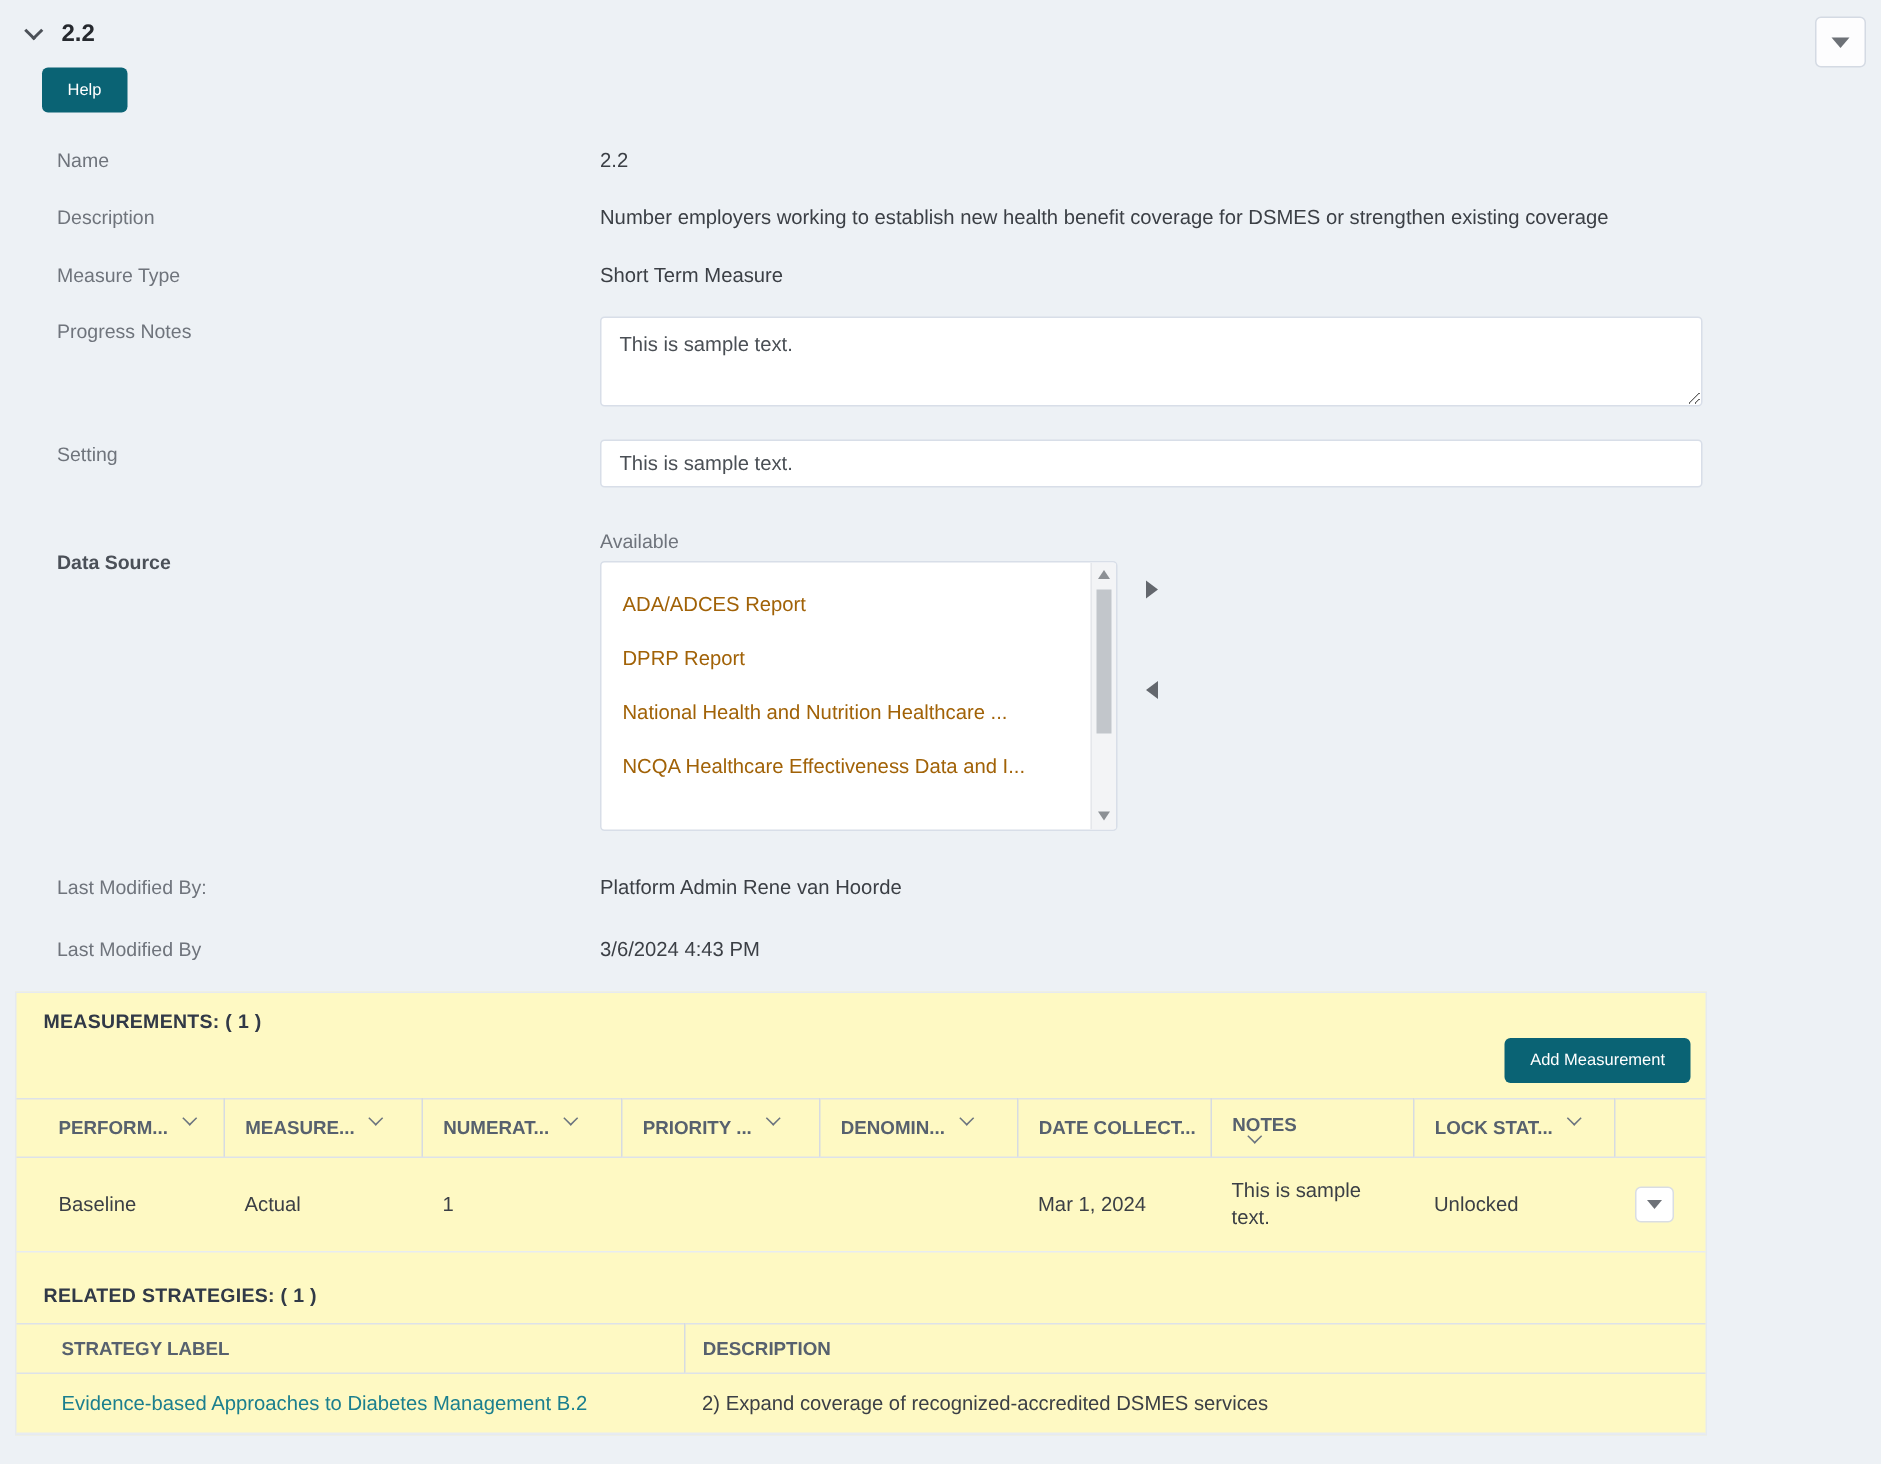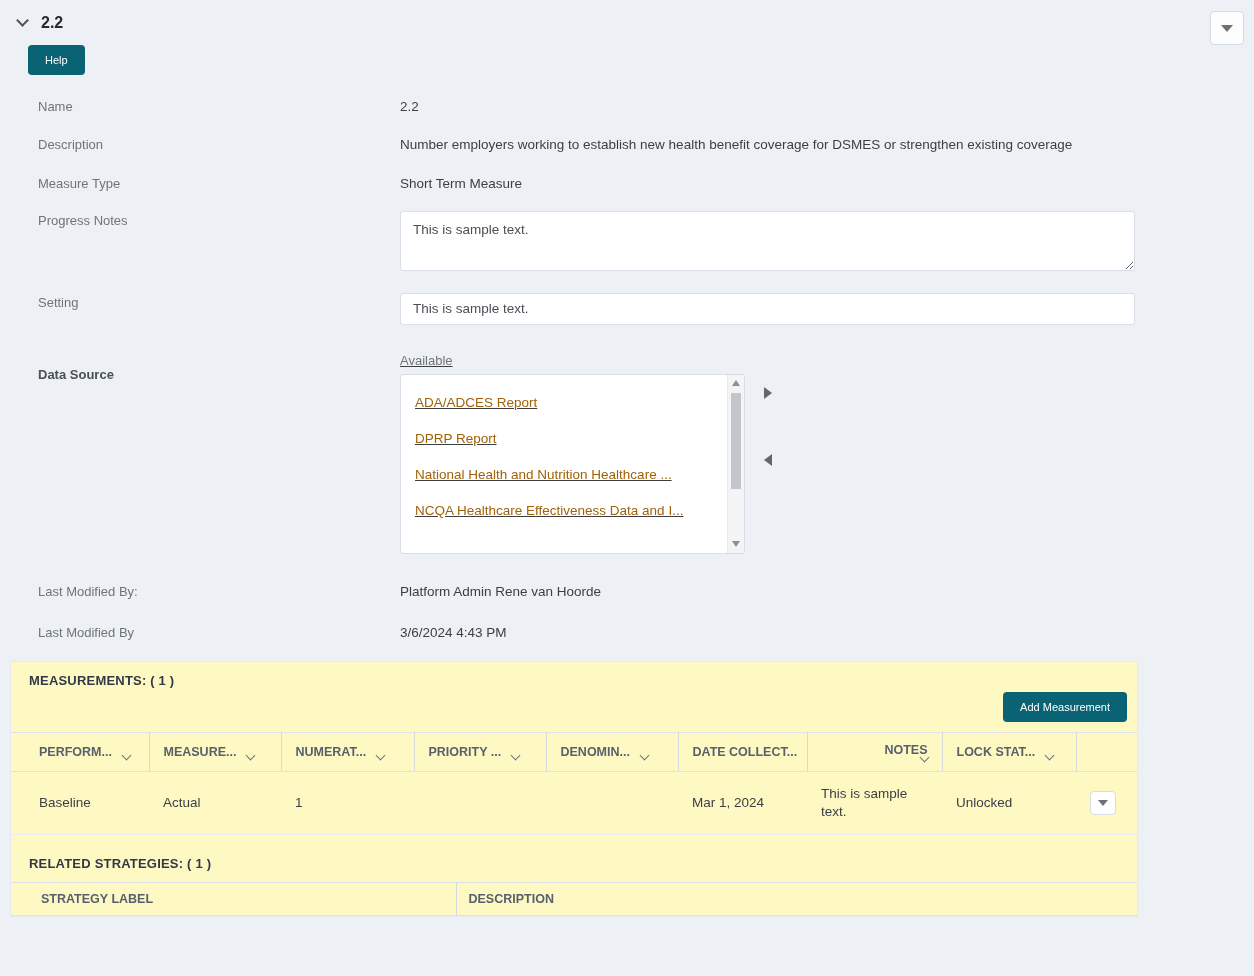--- a/index.html
+++ b/index.html
@@ -61,21 +61,21 @@
 
   textarea.field, input.field {
     width:735px; border:1px solid #d8dee8; border-radius:3px;
     background:#fff; font-family:"Liberation Sans", sans-serif;
     font-size:13.5px; color:#4a4f55;
   }
   textarea.field { height:60px; padding:10px 12px; resize:both; }
   input.field { height:32px; padding:0 12px; }
 
   
-  .duallist { display:flex; width:601px;text-decoration:underline; }
+  .duallist { display:flex; width:601px; }
   .dl-col { display:flex; flex-direction:column; }
   .dl-label { font-size:13px; color:#6f747c; margin-bottom:6px; }
   .listbox {
     width:345px; height:180px; background:#fff;
     border:1px solid #d8dee8; border-radius:3px; position:relative; overflow:hidden;
   }
   .listbox .items { padding:12px 0 0 0; }
   .list-item { padding:8px 14px 13px 14px; font-size:13.5px; color:#a16207; white-space:nowrap; overflow:hidden; cursor:pointer; }
   .scrollbar {
     position:absolute; top:0; right:0; bottom:0; width:17px;
@@ -106,21 +106,21 @@
 
   table.mtable { width:100%; border-collapse:collapse; table-layout:fixed; }
   table.mtable th {
     border-top:1px solid #dde2e9; border-bottom:1px solid #dde2e9;
     border-right:1px solid #d6dbe2;
     text-align:left; font-size:12.5px; color:#57616e; font-weight:bold;
     padding:10px 6px 10px 14px; white-space:nowrap; overflow:hidden;
   }
   table.mtable th:first-child { padding-left:28px; }
   table.mtable th:last-child { border-right:none; }
-  .th-inner { display:flex; align-items:flex-end; }
+  .th-inner { display:flex; align-items:flex-start; }
   .th-inner.spread { justify-content:space-between; padding-right:8px;flex-direction:column; }
   .hchev {
     display:inline-block; width:7px; height:7px; flex:0 0 auto;
     border-right:1.6px solid #6b747f; border-bottom:1.6px solid #6b747f;
     transform:rotate(45deg); margin:-3px 0 0 11px; cursor:pointer;
   }
   table.mtable td {
     padding:13px 10px 13px 14px; font-size:13.5px; color:#3b3f45;
     border-bottom:1px solid #e7ecf1; vertical-align:middle; line-height:1.35;
   }
@@ -320,19 +320,23 @@
   <table class="stable">
     <colgroup>
         <col style="width:445px">
         <col>
       </colgroup>
     <tbody>
         <tr>
       <th>STRATEGY LABEL</th>
       <th>DESCRIPTION</th>
     </tr>
+    <tr>
+      <td><a class="strat-link">Evidence-based Approaches to Diabetes Management B.2</a></td>
+      <td>2) Expand coverage of recognized-accredited DSMES services</td>
+    </tr>
   </tbody>
     </table>
 
 </div>
 
 
 
 
 </body></html>

